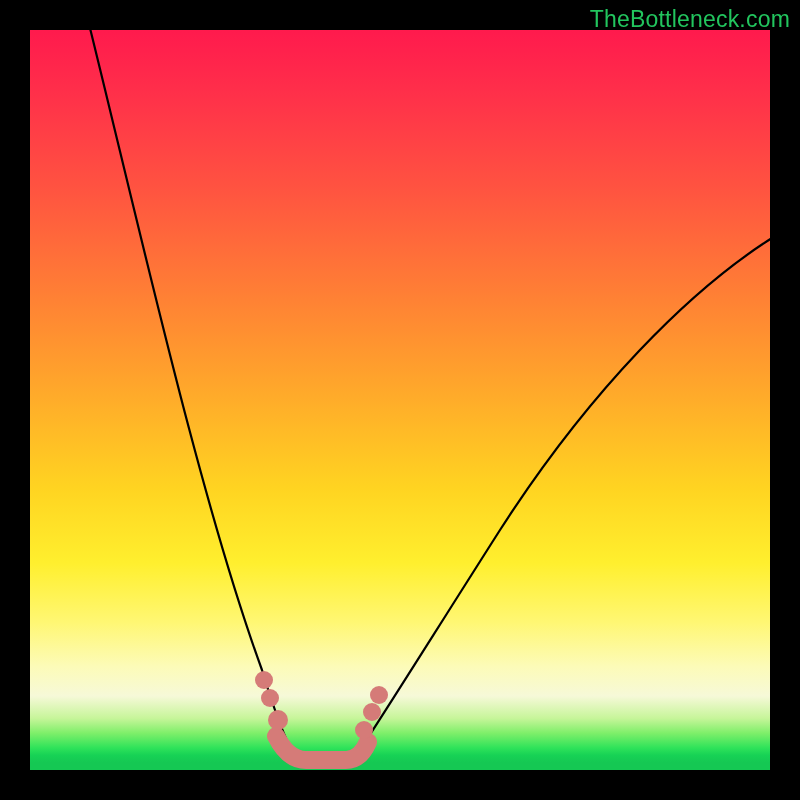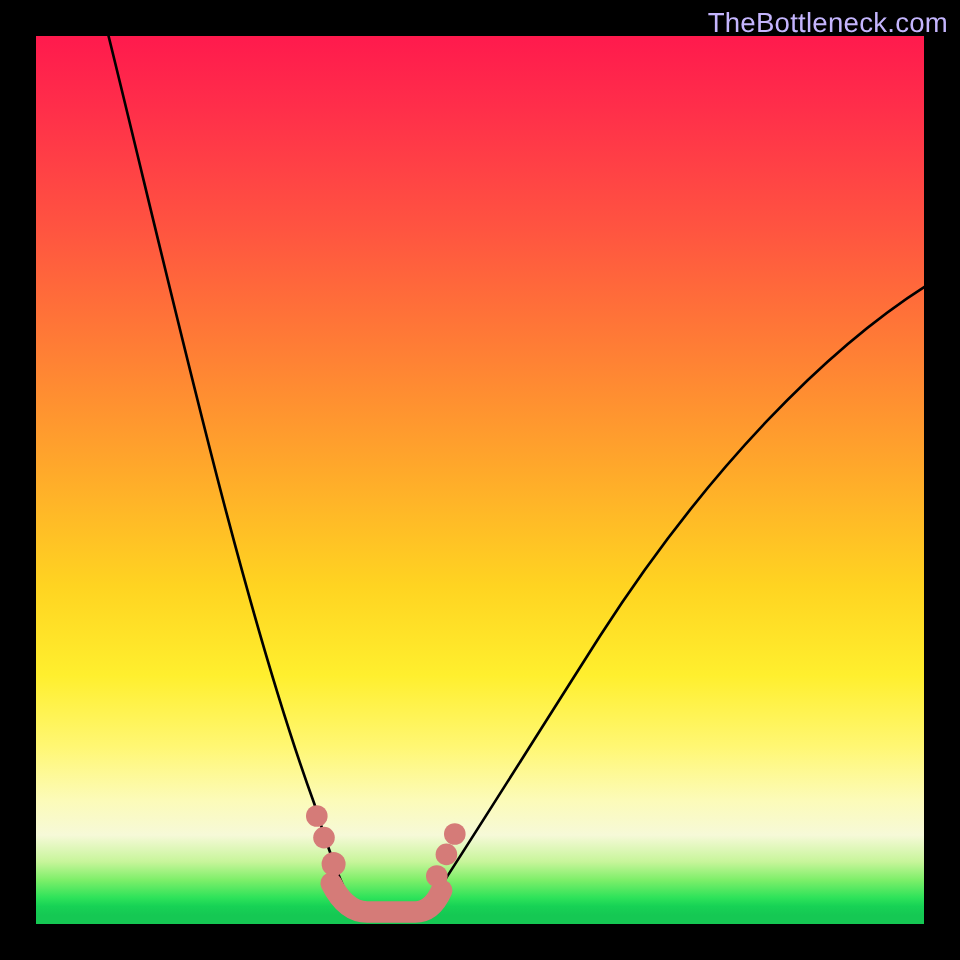--- a/index.html
+++ b/index.html
@@ -43,21 +43,21 @@
       #2fe35a 97%,
       #17d255 98%,
       #15c853 99%,
       #15c853 100%
     );
   }
   .watermark {
     position: absolute;
     top: 6px;
     right: 10px;
-    color: #c4b5fd;
+    color: #22c55e;
     font-size: 23px;
     letter-spacing: 0.2px;
     font-weight: 500;
   }
   svg.curves {
     position: absolute;
     left: 0;
     top: 0;
     width: 740px;
     height: 740px;

